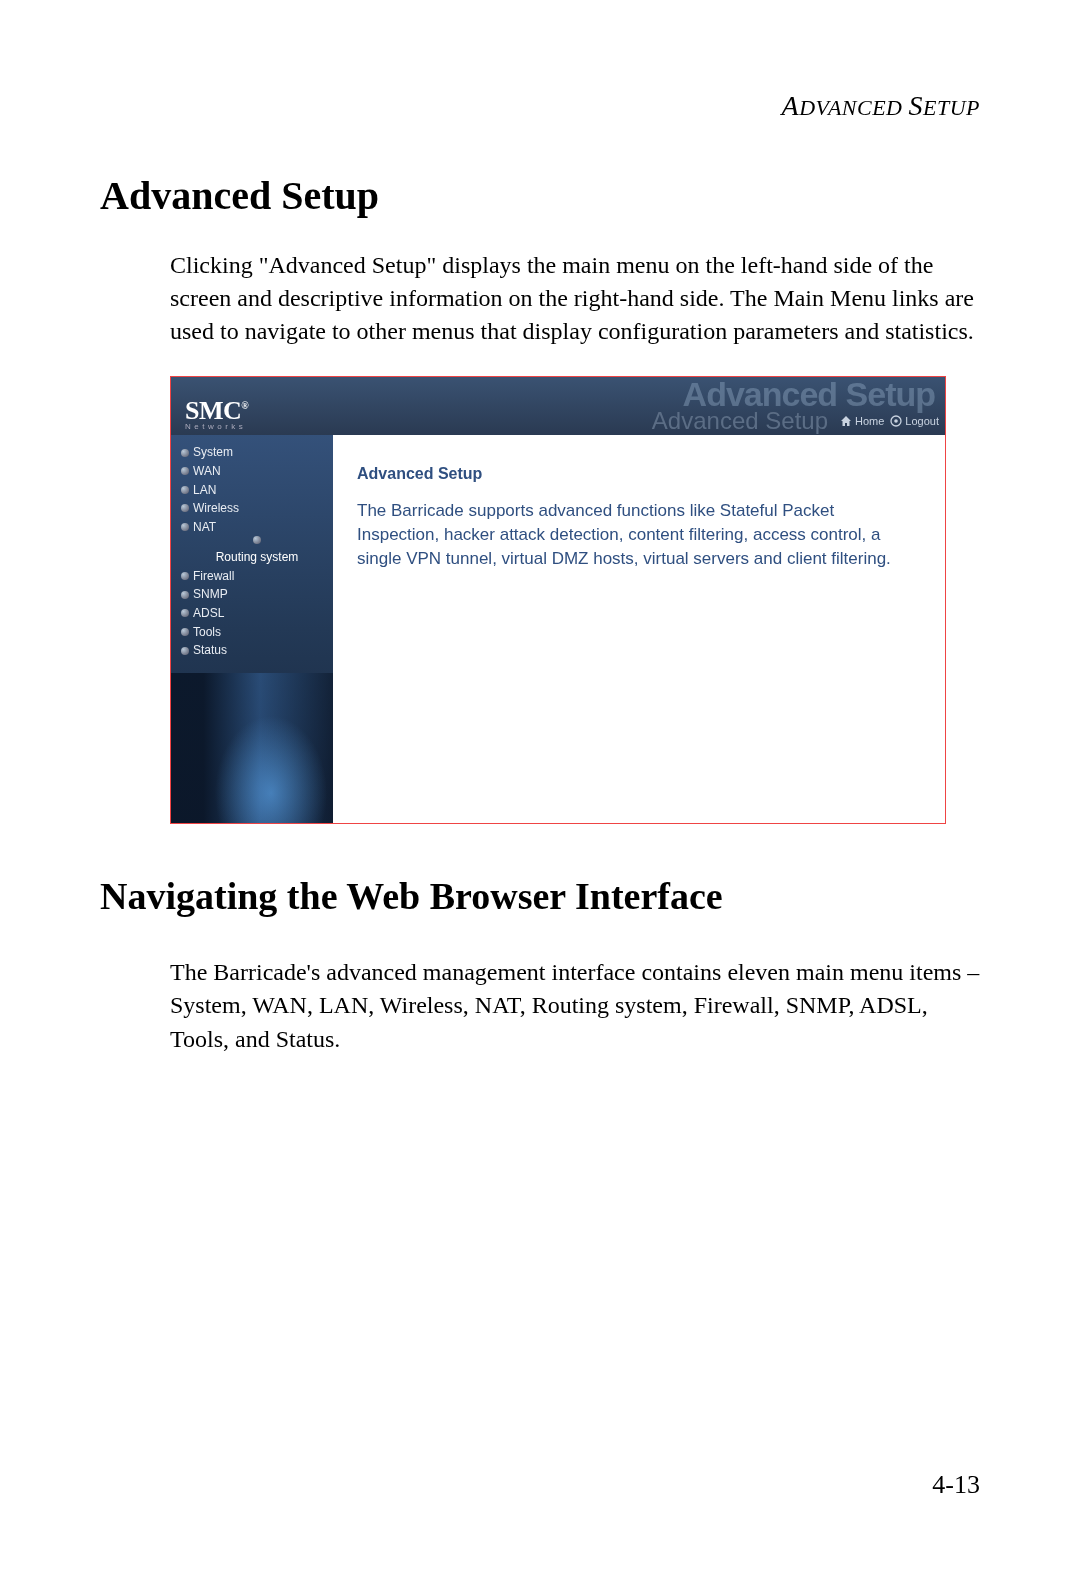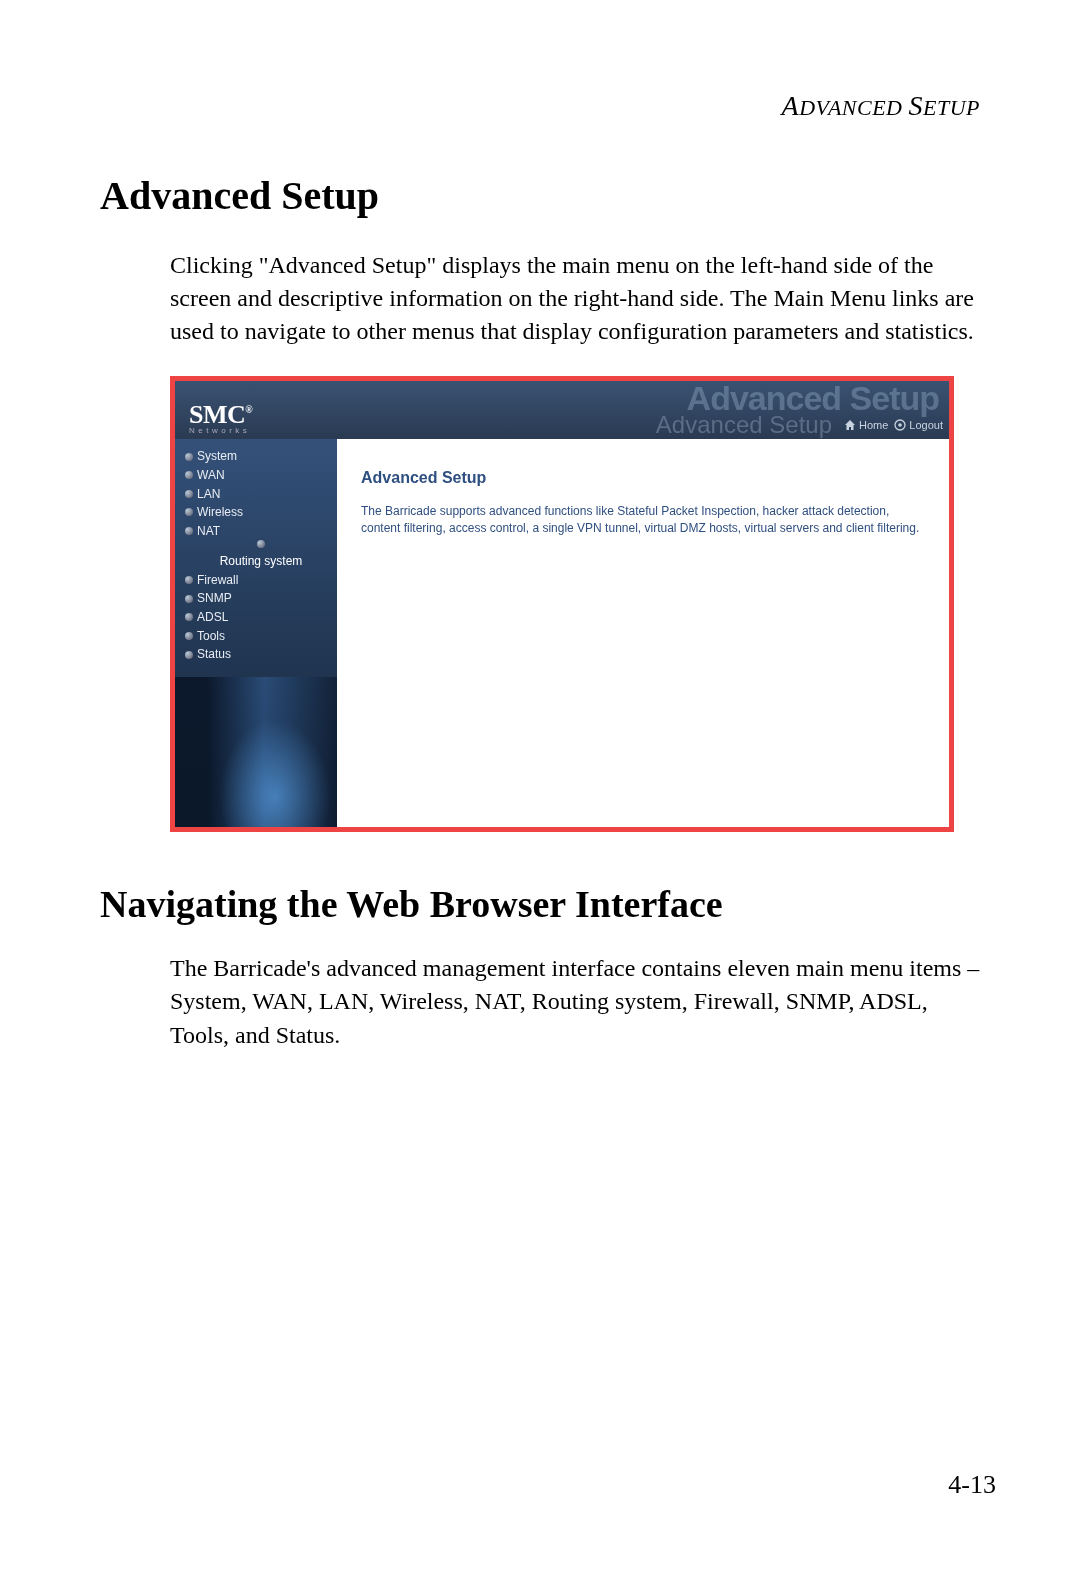--- a/index.html
+++ b/index.html
@@ -34,31 +34,31 @@
   h1.section {
     font-family: Garamond, 'Times New Roman', serif;
     font-weight: bold;
     font-size: 40px;
     margin: 0 0 30px 0;
   }
   h1.section2 {
     font-family: Garamond, 'Times New Roman', serif;
     font-weight: bold;
     font-size: 38px;
-    margin: 50px 0 26px 0;
+    margin: 50px 0 38px 0;
   }
   .body-indent {
     margin-left: 70px;
     font-size: 24px;
     line-height: 1.38;
   }
   .screenshot {
     margin: 28px 0 0 70px;
     width: 774px;
-    border: 5px solid #ef4444;
+    border: 1px solid #ef4444;
     background: #fff;
     font-family: Arial, Helvetica, sans-serif;
   }
   .ss-header {
     height: 58px;
     background: linear-gradient(to bottom, #3a5272 0%, #2a3a52 100%);
     display: flex;
     align-items: flex-end;
     justify-content: space-between;
     position: relative;
@@ -169,29 +169,29 @@
     padding: 30px 24px 20px 24px;
     background: #fff;
   }
   .ss-c-title {
     font-size: 16px;
     font-weight: bold;
     color: #2f4f80;
     margin-bottom: 16px;
   }
   .ss-c-text {
-    font-size: 12px;
+    font-size: 17px;
     color: #2f4f80;
     line-height: 1.4;
     margin-bottom: 18px;
   }
   .page-number {
     position: absolute;
     bottom: 70px;
-    right: 84px;
+    right: 100px;
     font-size: 26px;
     font-family: Garamond, 'Times New Roman', serif;
   }
 </style>
 </head>
 <body>
 
 <div class="page">
 
   <div class="running-header">

